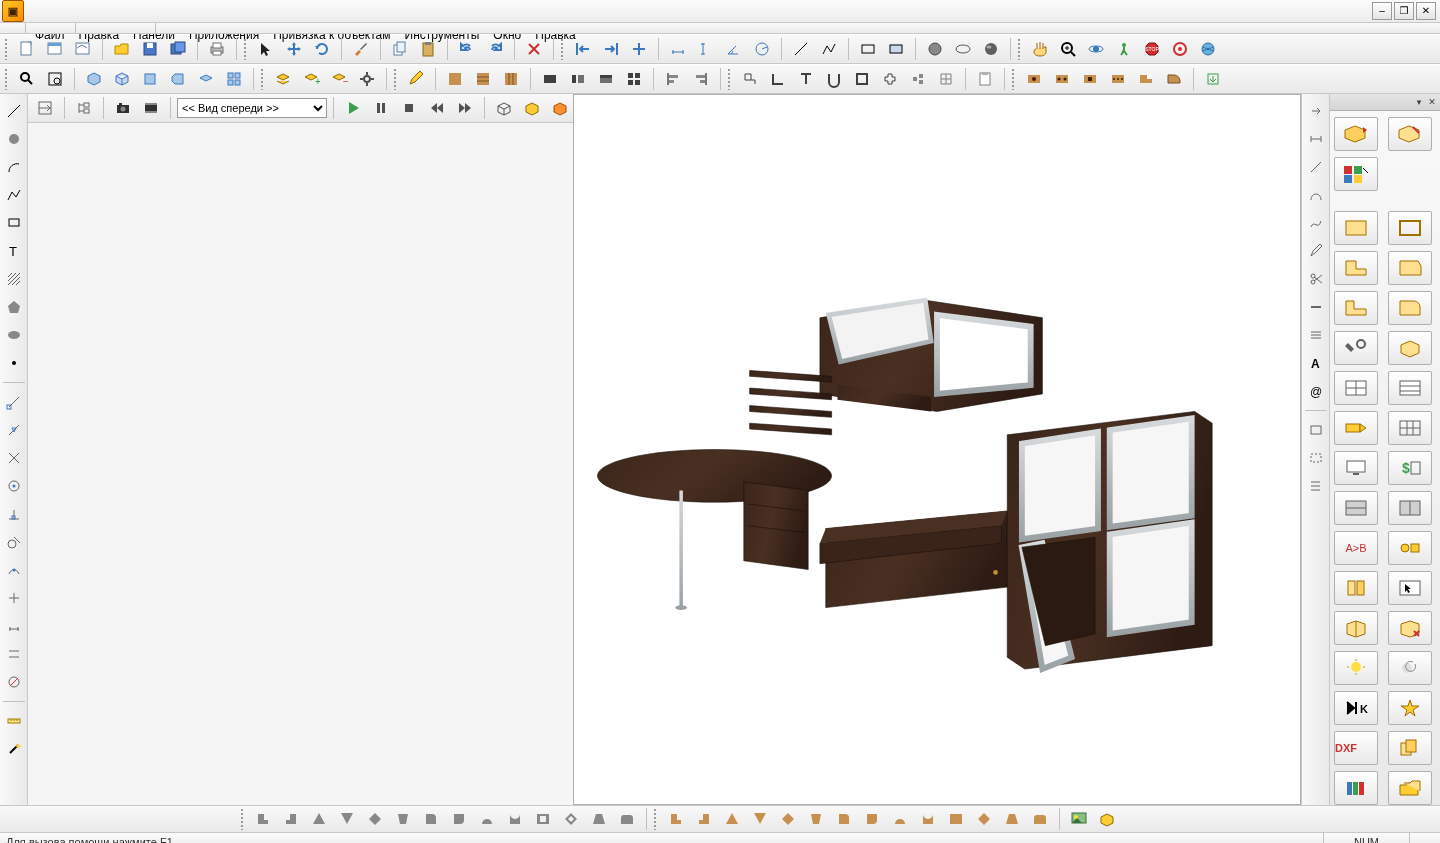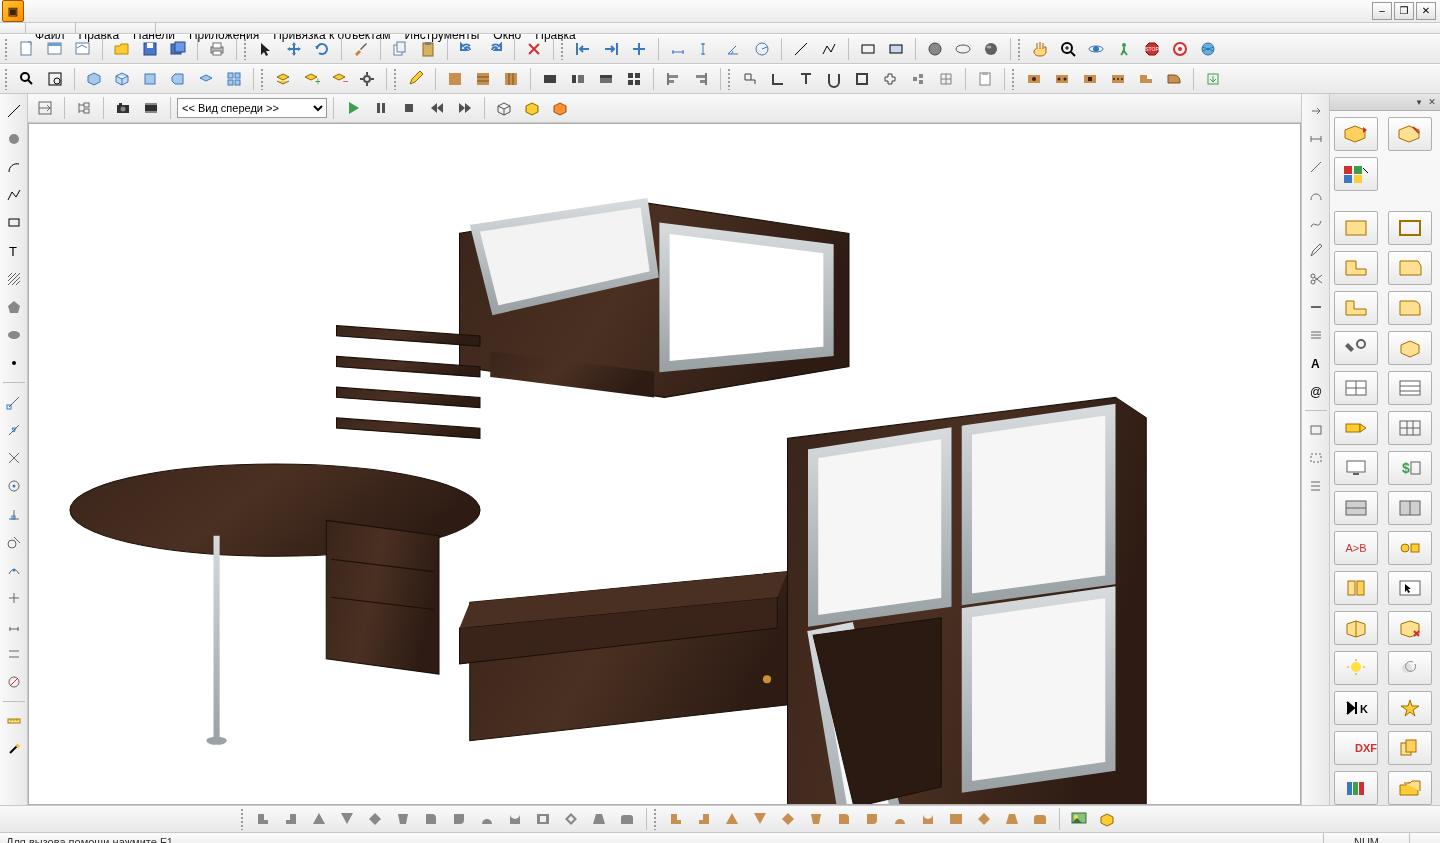--- a/index.html
+++ b/index.html
@@ -132,21 +132,21 @@
   .left-sep {
     height: 1px;
     width: 22px;
     background: #c0c0c0;
     margin: 4px 0;
   }
 
   .viewport-column {
     flex: 1;
     display: flex;
-    flex-direction: column;
+    flex-direction: row;
     min-width: 0;
     background: #f5f5f5;
   }
   .viewport-toolbar {
     display: flex;
     align-items: center;
     height: 28px;
     background: linear-gradient(#f9f9f9,#e9e9e9);
     border-bottom: 1px solid #c8c8c8;
     padding-left: 4px;
@@ -1331,21 +1331,21 @@
             <svg width="26" height="20">
               <path d="M4 4l7 6-7 6M13 4v12" stroke="#000" stroke-width="2"></path>
               <text x="17" y="15" font-size="11" font-weight="bold">K</text>
             </svg>
           </div>
         <div class="big-btn">
             <svg width="26" height="20">
               <polygon points="13,2 15,8 22,8 16,12 18,18 13,14 8,18 10,12 4,8 11,8" fill="#ffcc33" stroke="#a07000"></polygon>
             </svg>
           </div>
-        <div class="big-btn" style="display:flex;align-items:center;justify-content:flex-end;font-size:11px;font-weight:bold;color:#d03030">
+        <div class="big-btn" style="display:flex;align-items:center;justify-content:flex-start;font-size:11px;font-weight:bold;color:#d03030">
             <span>DXF</span>
           </div>
         <div class="big-btn">
             <svg width="26" height="20">
               <rect x="4" y="5" width="10" height="12" fill="#ffe090" stroke="#a07000"></rect>
               <rect x="9" y="2" width="10" height="12" fill="#ffd060" stroke="#a07000"></rect>
             </svg>
           </div>
         <div class="big-btn">
             <svg width="26" height="20">

